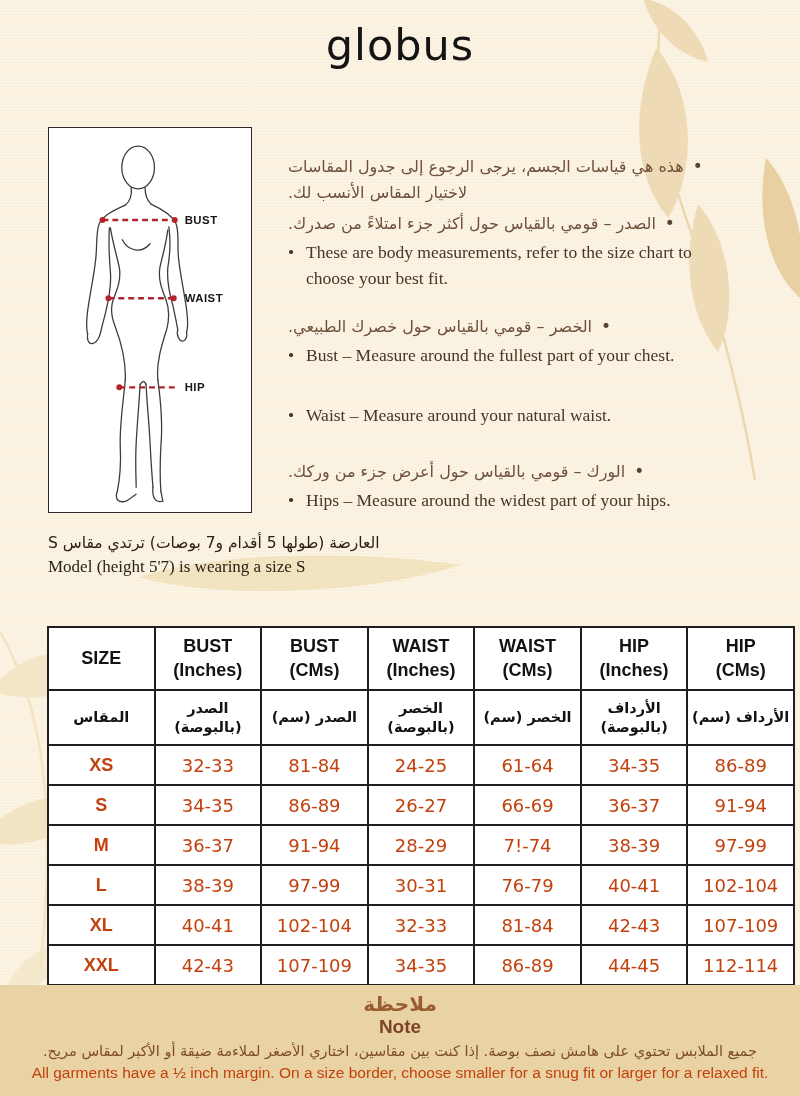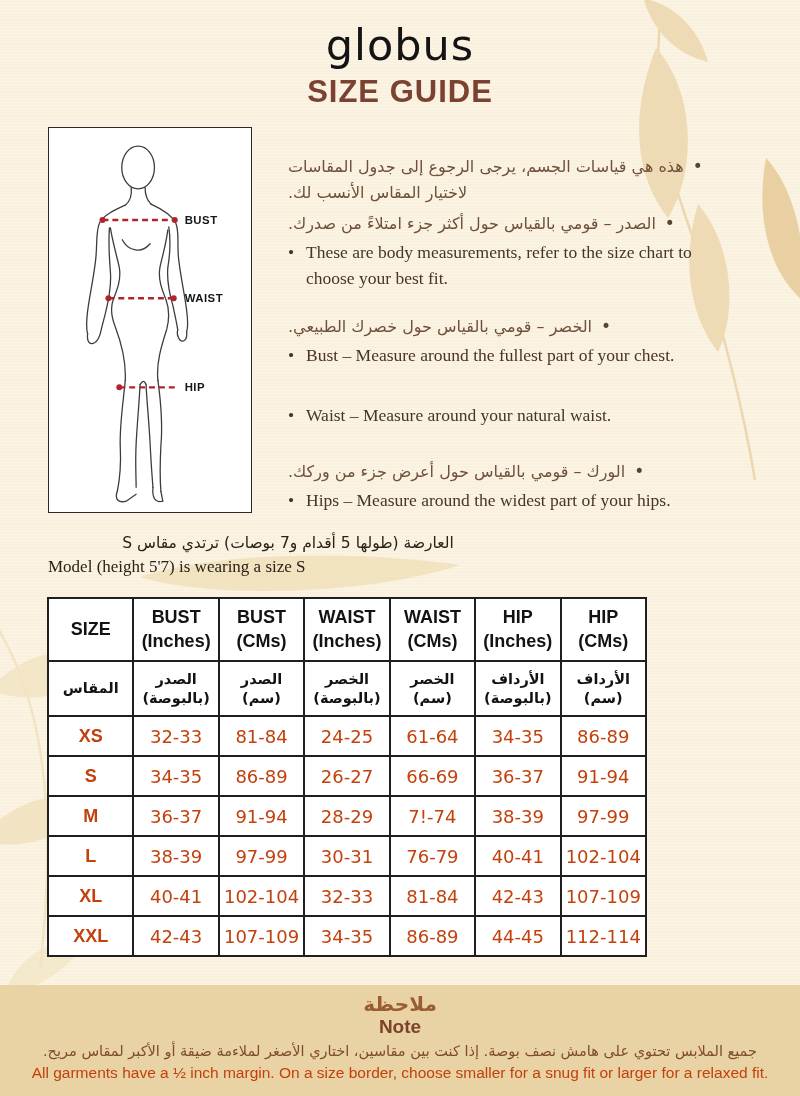--- a/index.html
+++ b/index.html
@@ -46,26 +46,26 @@
   .b-ar::before { content:"\2022"; color:#5a4330; padding-left:9px; font-size:17px; }
   .b-en {
     direction:ltr; text-align:left; padding-left:18px; text-indent:-18px;
     font-family:"Liberation Serif", serif; font-size:17.5px; line-height:26px; color:#473528;
   }
   .b-en::before { content:"\2022"; display:inline-block; width:18px; text-indent:0; color:#473528; }
   .mb4{margin-bottom:4px}.mb22{margin-bottom:22px}.mb2{margin-bottom:2px}.mb34{margin-bottom:34px}.mb30{margin-bottom:30px}
 
   
   .model { position:absolute; left:48px; top:531px; width:480px; }
-  .model-ar { direction:rtl; text-align:center; font-family:"DejaVu Sans",sans-serif; font-size:15.5px; line-height:24px; color:#2b2118; }
+  .model-ar { direction:rtl; text-align:left; font-family:"DejaVu Sans",sans-serif; font-size:15.5px; line-height:24px; color:#2b2118; }
   .model-en { font-family:"Liberation Serif",serif; font-size:17px; line-height:24px; color:#2b2118; }
 
   
   table.size-table {
-    position:absolute; left:47px; top:597px; width:600px;
+    position:absolute; left:47px; top:626px; width:748px;
     border-collapse:collapse; table-layout:fixed; background:#ffffff;
   }
   .size-table td, .size-table th { border:2px solid #1f1f1f; text-align:center; vertical-align:middle; padding:0; }
   tr.hdr-en { height:63px; }
   tr.hdr-en th { font-family:"Liberation Sans",sans-serif; font-size:18px; font-weight:bold; color:#131313; line-height:1.3; }
   tr.hdr-ar { height:55px; }
   tr.hdr-ar td { direction:rtl; font-family:"DejaVu Sans",sans-serif; font-size:14.5px; font-weight:bold; color:#131313; line-height:1.25; white-space:pre-line; }
   tr.datarow { height:40px; }
   tr.datarow td { font-family:"DejaVu Sans",sans-serif; font-size:18px; color:#c2410c; }
   tr.datarow td.sz { font-weight:bold; font-size:18px; font-family:"Liberation Sans",sans-serif; }
@@ -98,21 +98,20 @@
     <path d="M-10 140 C20 102 70 92 122 108 C90 146 28 156 -10 140 Z" fill="#f2e4c3" opacity=".85"></path>
     <path d="M-20 290 C8 252 55 238 102 248 C72 290 14 302 -20 290 Z" fill="#f0e0bc" opacity=".8"></path>
     <path d="M6 440 C20 404 52 388 86 392 C62 428 24 444 6 440 Z" fill="#f2e4c3" opacity=".7"></path>
   </svg>
 
   <svg class="deco" style="left:140px;top:549px;width:320px;height:52px" viewBox="0 0 320 52">
     <path d="M0 28 C70 4 210 0 320 16 C230 46 70 50 0 28 Z" fill="#ecd5a0" opacity=".5"></path>
   </svg>
 
   <div class="logo">globus</div>
-  <div class="title">SIZE GUIDE</div>
 
   <div class="diagram">
     <svg viewBox="0 0 204 386">
 
       <ellipse class="fig" cx="90" cy="39" rx="16.5" ry="21.5"></ellipse>
       <path class="fig" d="M83 59 C84 68 82 73 77 77"></path>
       <path class="fig" d="M97 59 C97 67 99 72 103 76"></path>
       <path class="fig" d="M77 77 C66 82 55 87 51 95 C47 104 49 118 47 133 C45 151 41 168 39 184 C38 193 37 200 39 207"></path>
       <path class="fig" d="M61 100 C60 116 61 132 62 144 C63 156 61 170 57 186 C55 194 53 201 52 206"></path>
       <path class="fig" d="M39 207 C38 214 41 219 46 216 C49 214 51 210 52 206"></path>

